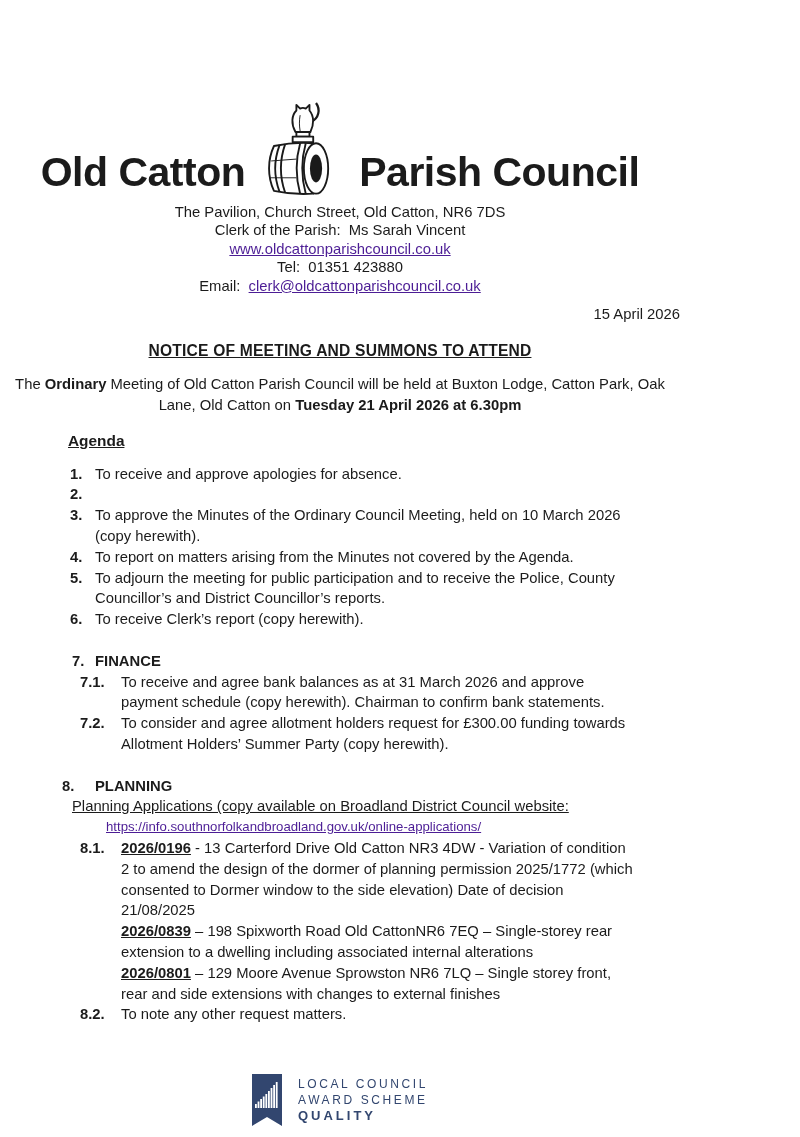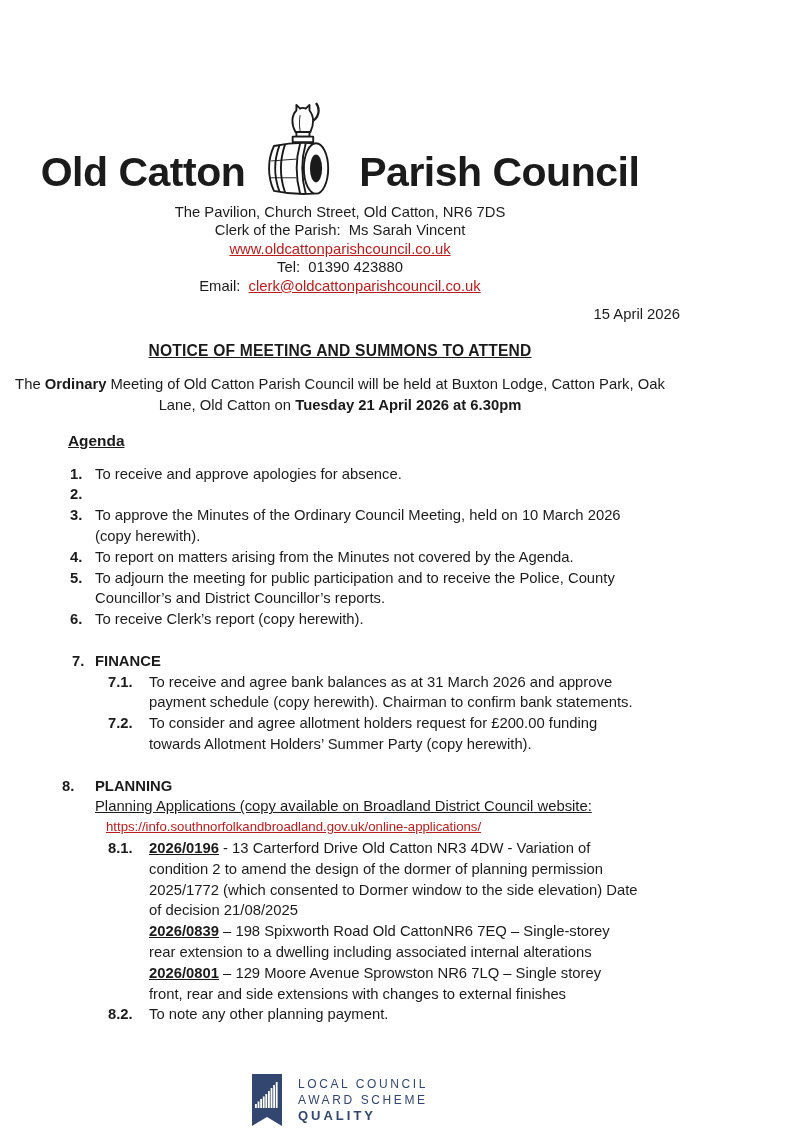--- a/index.html
+++ b/index.html
@@ -7,41 +7,41 @@
   .page{position:relative;width:680px;height:1137px;overflow:hidden;background:#fff;}
 
   
   .header{text-align:center;padding-top:93px;}
   .title-row{display:flex;justify-content:center;align-items:flex-end;gap:14px;}
   .title-text{font-size:41px;font-weight:700;line-height:1;letter-spacing:-0.5px;padding-bottom:6px;}
   .logo-svg{display:block;}
 
   .contact{margin-top:4px;font-size:14.8px;line-height:18.4px;}
   .contact div{white-space:pre;}
-  .link{color:#b91c1c;text-decoration:underline;cursor:pointer;}
+  .link{color:#4c1d95;text-decoration:underline;cursor:pointer;}
   .date-line{text-align:right;margin-top:11px;font-size:14.8px;}
 
   
   .notice-title{text-align:center;margin-top:20px;font-size:15.6px;font-weight:bold;text-decoration:underline;letter-spacing:0.2px;}
   .intro{margin-top:14px;text-align:center;font-size:14.8px;line-height:20.8px;}
   .intro b{font-weight:bold;}
 
   
   .agenda-head{margin:16px 0 0 68px;font-size:15.4px;font-weight:bold;text-decoration:underline;}
   .list{margin-top:14px;font-size:14.8px;line-height:20.8px;}
   .agenda-item{display:flex;padding:0 52px 0 70px;}
   .agenda-item .num{flex:0 0 25px;font-weight:bold;}
   .sec-row{display:flex;margin-top:20.8px;font-weight:bold;}
   .finance-row{padding-left:72px;}
   .finance-row .num{flex:0 0 23px;}
   .planning-row{padding-left:62px;}
   .planning-row .num{flex:0 0 33px;}
-  .sub-item{display:flex;padding:0 42px 0 108px;}
+  .sub-item{display:flex;padding:0 42px 0 80px;}
   .sub-num{flex:0 0 41px;font-weight:bold;}
-  .plan-label{margin-left:95px;text-decoration:underline;}
+  .plan-label{margin-left:72px;text-decoration:underline;}
   .plan-url{margin-left:106px;font-size:13.2px;line-height:20.8px;}
   .app .ref{font-weight:bold;text-decoration:underline;}
 
   
   .footer{margin-top:49px;display:flex;justify-content:center;align-items:center;gap:16px;}
   .award-text{color:#32466F;font-size:12px;letter-spacing:2.6px;line-height:16px;}
   .award-text .q{font-weight:bold;font-size:13px;letter-spacing:3px;}
 </style>
 </head>
 <body>
@@ -69,21 +69,21 @@
           <path d="M12,90 L40,90" stroke-width="1"></path>
         </g>
       </svg>
       <span class="title-text">Parish Council</span>
     </div>
 
     <div class="contact">
       <div>The Pavilion, Church Street, Old Catton, NR6 7DS</div>
       <div>Clerk of the Parish:  Ms Sarah Vincent</div>
       <div><a class="link">www.oldcattonparishcouncil.co.uk</a></div>
-      <div>Tel:  01390 423880</div>
+      <div>Tel:  01351 423880</div>
       <div><span>Email:  </span><a class="link">clerk@oldcattonparishcouncil.co.uk</a></div>
     </div>
   </div>
 
   <div class="date-line">15 April 2026</div>
 
   <div class="notice-title">NOTICE OF MEETING AND SUMMONS TO ATTEND</div>
 
   <div class="intro">
     <span>The </span><b>Ordinary</b><span> Meeting of Old Catton Parish Council will be held at Buxton Lodge, Catton Park, Oak</span><br>
@@ -120,41 +120,41 @@
     <div class="sec-row finance-row">
       <span class="num">7.</span>
       <span>FINANCE</span>
     </div>
     <div class="sub-item">
       <span class="sub-num">7.1.</span>
       <span class="txt">To receive and agree bank balances as at 31 March 2026 and approve payment schedule (copy herewith).  Chairman to confirm bank statements.</span>
     </div>
     <div class="sub-item">
       <span class="sub-num">7.2.</span>
-      <span class="txt">To consider and agree allotment holders request for £200.00 funding towards Allotment Holders’ Summer Party (copy herewith).</span>
+      <span class="txt">To consider and agree allotment holders request for £300.00 funding towards Allotment Holders’ Summer Party (copy herewith).</span>
     </div>
 
     <div class="sec-row planning-row">
       <span class="num">8.</span>
       <span>PLANNING</span>
     </div>
     <div class="plan-label">Planning Applications (copy available on Broadland District Council website:</div>
     <div class="plan-url"><a class="link">https://info.southnorfolkandbroadland.gov.uk/online-applications/</a></div>
 
     <div class="sub-item">
       <span class="sub-num">8.1.</span>
       <span class="apps">
         <span class="app"><span class="ref">2026/0196</span><span> - 13 Carterford Drive Old Catton NR3 4DW - Variation of condition 2 to amend the design of the dormer of planning permission 2025/1772 (which consented to Dormer window to the side elevation) Date of decision 21/08/2025</span><br></span>
         <span class="app"><span class="ref">2026/0839</span><span> – 198 Spixworth Road Old CattonNR6 7EQ – Single-storey rear extension to a dwelling including associated internal alterations</span><br></span>
         <span class="app"><span class="ref">2026/0801</span><span> – 129 Moore Avenue Sprowston NR6 7LQ – Single storey front, rear and side extensions with changes to external finishes</span></span>
       </span>
     </div>
     <div class="sub-item">
       <span class="sub-num">8.2.</span>
-      <span class="txt">To note any other planning payment.</span>
+      <span class="txt">To note any other request matters.</span>
     </div>
   </div>
 
   <div class="footer">
     <svg width="30" height="52" viewBox="0 0 30 52" xmlns="http://www.w3.org/2000/svg">
       <polygon points="0,0 30,0 30,52 15,43 0,52" fill="#32466F"></polygon>
       <g fill="#ffffff">
         <rect x="3" y="30" width="1.8" height="4"></rect>
         <rect x="5.6" y="27.5" width="1.8" height="6.5"></rect>
         <rect x="8.2" y="25" width="1.8" height="9"></rect>

